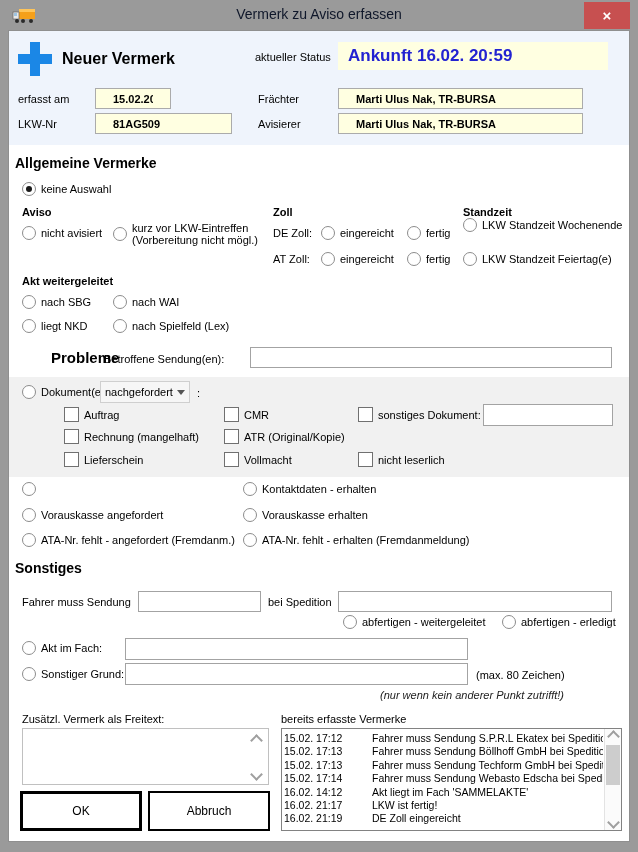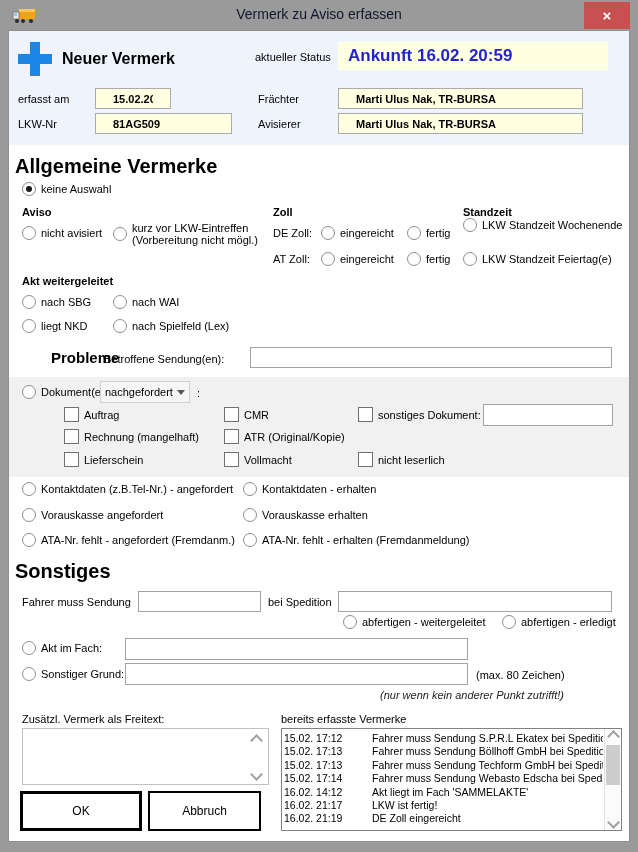--- a/index.html
+++ b/index.html
@@ -8,21 +8,21 @@
   .abs{position:absolute;}
   .titlebar{position:absolute;left:0;top:0;width:638px;height:30px;display:flex;align-items:center;}
   .win-title{position:absolute;left:0;right:0;top:6px;text-align:center;font-size:14px;color:#0f172a;}
   .close-btn{position:absolute;left:584px;top:2px;width:46px;height:27px;background:var(--close-red,#c75050);
     color:#fff;display:flex;align-items:center;justify-content:center;font-size:15px;font-weight:bold;cursor:pointer;}
   .content-bg{position:absolute;left:8px;top:30px;width:622px;height:812px;background:#fff;border:1px solid #8f8f8f;box-sizing:border-box;}
   .header-bg{position:absolute;left:9px;top:31px;width:620px;height:114px;background:var(--header-bg,#eff4fc);}
   .gray-panel{position:absolute;left:9px;top:377px;width:620px;height:100px;background:var(--panel-gray,#f1f1f1);}
   .lbl{position:absolute;font-size:11px;color:#000;white-space:nowrap;}
   .b{font-weight:bold;}
-  .h1{font-size:20px;font-weight:bold;}
+  .h1{font-size:14px;font-weight:bold;}
   .h2{font-size:15px;font-weight:bold;margin-left:36px;}
   .inp{position:absolute;background:#fff;border:1px solid #a3a3a3;box-sizing:border-box;
     font-family:"Liberation Sans",sans-serif;font-size:11px;padding:2px 17px;}
   .yel{background:var(--field-yellow,#ffffe1);border:1px solid #ababab;font-weight:bold;}
   .status-box{position:absolute;left:338px;top:42px;width:270px;height:28px;background:var(--field-yellow,#ffffe1);
     display:flex;align-items:center;padding-left:10px;box-sizing:border-box;
     color:var(--status-blue,#2323d1);font-size:17px;font-weight:bold;}
   .row{position:absolute;display:flex;align-items:center;gap:6px;font-size:11px;white-space:nowrap;}
   .ri{display:flex;align-items:center;gap:5px;cursor:default;}
   .radio{width:12px;height:12px;border:1px solid #8c8c8c;border-radius:50%;background:#fff;flex:0 0 auto;position:relative;}
@@ -246,21 +246,20 @@
   <div class="row" style="left:358px;top:452px">
     <div class="ri">
       <span class="cb"></span>
       <span>nicht leserlich</span>
     </div>
   </div>
 
   <div class="row" style="left:22px;top:482px">
     <div class="ri">
       <span class="radio"></span>
-      <span>Kontaktdaten (z.B.Tel-Nr.) - angefordert</span>
     </div>
   </div>
   <div class="row" style="left:243px;top:482px">
     <div class="ri">
       <span class="radio"></span>
       <span>Kontaktdaten - erhalten</span>
     </div>
   </div>
   <div class="row" style="left:22px;top:508px">
     <div class="ri">
@@ -369,15 +368,15 @@
         <span class="chev up"></span>
       </div>
       <div class="vs-thumb"></div>
       <div class="vs-btn" style="bottom:0">
         <span class="chev down"></span>
       </div>
     </div>
   </div>
 
   <div class="btn primary" style="left:20px;top:791px;width:122px;height:40px">OK</div>
-  <div class="btn normal" style="left:148px;top:791px;width:113px;height:40px">Abbruch</div>
+  <div class="btn normal" style="left:148px;top:791px;width:122px;height:40px">Abbruch</div>
 
 </div>
 
 </body></html>

